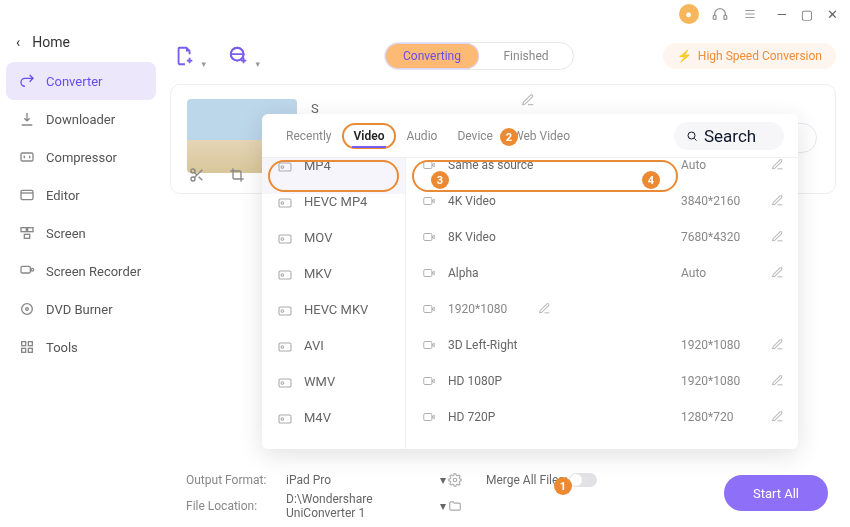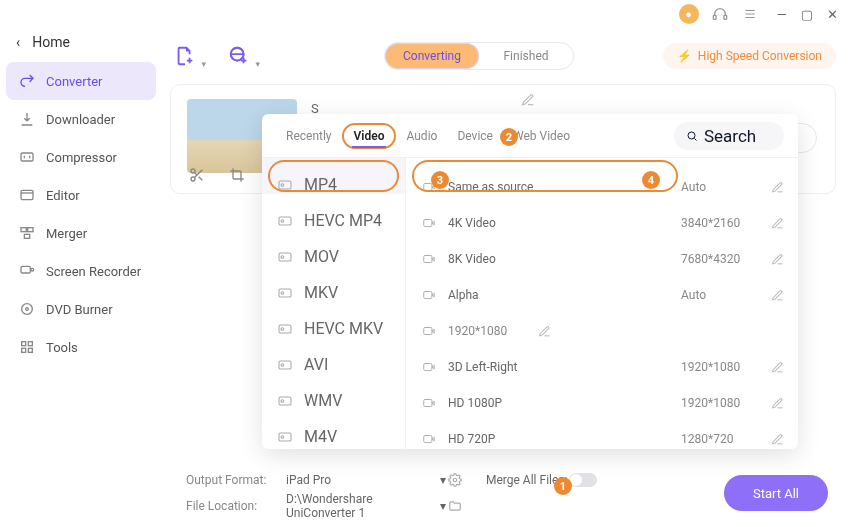--- a/index.html
+++ b/index.html
@@ -30,27 +30,27 @@
 .convert-pill{position:absolute;right:18px;top:38px;width:84px;text-align:center;padding:7px 0;border:1px solid #e9e5f5;border-radius:16px;color:#7b5cf0;font-size:12px;background:#fff}
 .panel{position:absolute;left:262px;top:114px;width:536px;height:335px;background:#fff;border-radius:6px;box-shadow:0 6px 24px rgba(0,0,0,.12);display:flex;flex-direction:column;z-index:5}
 .panel-head{display:flex;align-items:center;height:44px;padding:0 14px;border-bottom:1px solid #f0f0f0}
 .ptab{padding:6px 10px;font-size:12px;color:#888;cursor:pointer;position:relative}
 .ptab.active{color:#222;font-weight:600}
 .ptab.active::after{content:"";position:absolute;left:8px;right:8px;bottom:-1px;height:2px;background:#7b5cf0}
 .ptab.ring{border:2px solid #e98b36;border-radius:14px;padding:4px 10px}
 .psearch{margin-left:auto;display:flex;align-items:center;gap:6px;background:#f6f6f8;border-radius:14px;padding:4px 12px;color:#0f172a;font-size:17px;width:110px}
 .panel-body{flex:1;display:flex;overflow:hidden}
 .pcol-left{width:144px;border-right:1px solid #f1f1f1;overflow:auto}
-.fmt{display:flex;align-items:flex-end;gap:10px;height:36px;padding-left:14px;color:#666;font-size:16px;cursor:pointer}
+.fmt{display:flex;align-items:flex-start;gap:10px;height:36px;padding-left:14px;color:#666;font-size:13px;cursor:pointer}
 .fmt .fi{width:18px;height:18px;display:flex;align-items:center;justify-content:center;color:#aaa}
 .fmt.sel{background:#f7f5fc}
 .fmt.ring{position:relative}
 .fmt.ring::before{content:"";position:absolute;left:6px;right:6px;top:2px;bottom:2px;border:2px solid #e98b36;border-radius:16px;pointer-events:none}
 .pcol-right{flex:1;overflow:auto}
-.res{display:flex;align-items:flex-end;height:36px;padding:0 14px;color:#666;font-size:12px}
+.res{display:flex;align-items:flex-start;height:36px;padding:0 14px;color:#666;font-size:12px}
 .res .ri{width:18px;display:flex;justify-content:center;color:#aaa;margin-right:10px}
 .res .rname{flex:1}
 .res .rval{width:90px;color:#888}
 .res .redit{color:#bbb;cursor:pointer}
 .res.ring{position:relative}
 .res.ring::before{content:"";position:absolute;left:6px;right:120px;top:2px;bottom:2px;border:2px solid #e98b36;border-radius:16px;pointer-events:none}
 .badge{position:absolute;width:18px;height:18px;border-radius:50%;background:#ec8a33;color:#fff;font-size:11px;font-weight:700;display:flex;align-items:center;justify-content:center;z-index:8}
 .badge.b1{left:392px;top:449px}
 .badge.b2{left:338px;top:100px}
 .badge.b3{left:269px;top:143px}
@@ -131,21 +131,21 @@
       <span>Editor</span>
     </div>
     <div class="nav-item">
       <span class="nav-icon">
           <svg width="16" height="16" viewBox="0 0 24 24" fill="none" stroke="currentColor" stroke-width="2">
             <rect x="3" y="4" width="8" height="6"></rect>
             <rect x="13" y="4" width="8" height="6"></rect>
             <rect x="8" y="14" width="8" height="6"></rect>
           </svg>
         </span>
-      <span>Merger</span>
+      <span>Screen</span>
     </div>
     <div class="nav-item">
       <span class="nav-icon">
           <svg width="16" height="16" viewBox="0 0 24 24" fill="none" stroke="currentColor" stroke-width="2">
             <rect x="3" y="5" width="14" height="10" rx="2"></rect>
             <circle cx="20" cy="10" r="2"></circle>
           </svg>
         </span>
       <span>Screen Recorder</span>
     </div>

